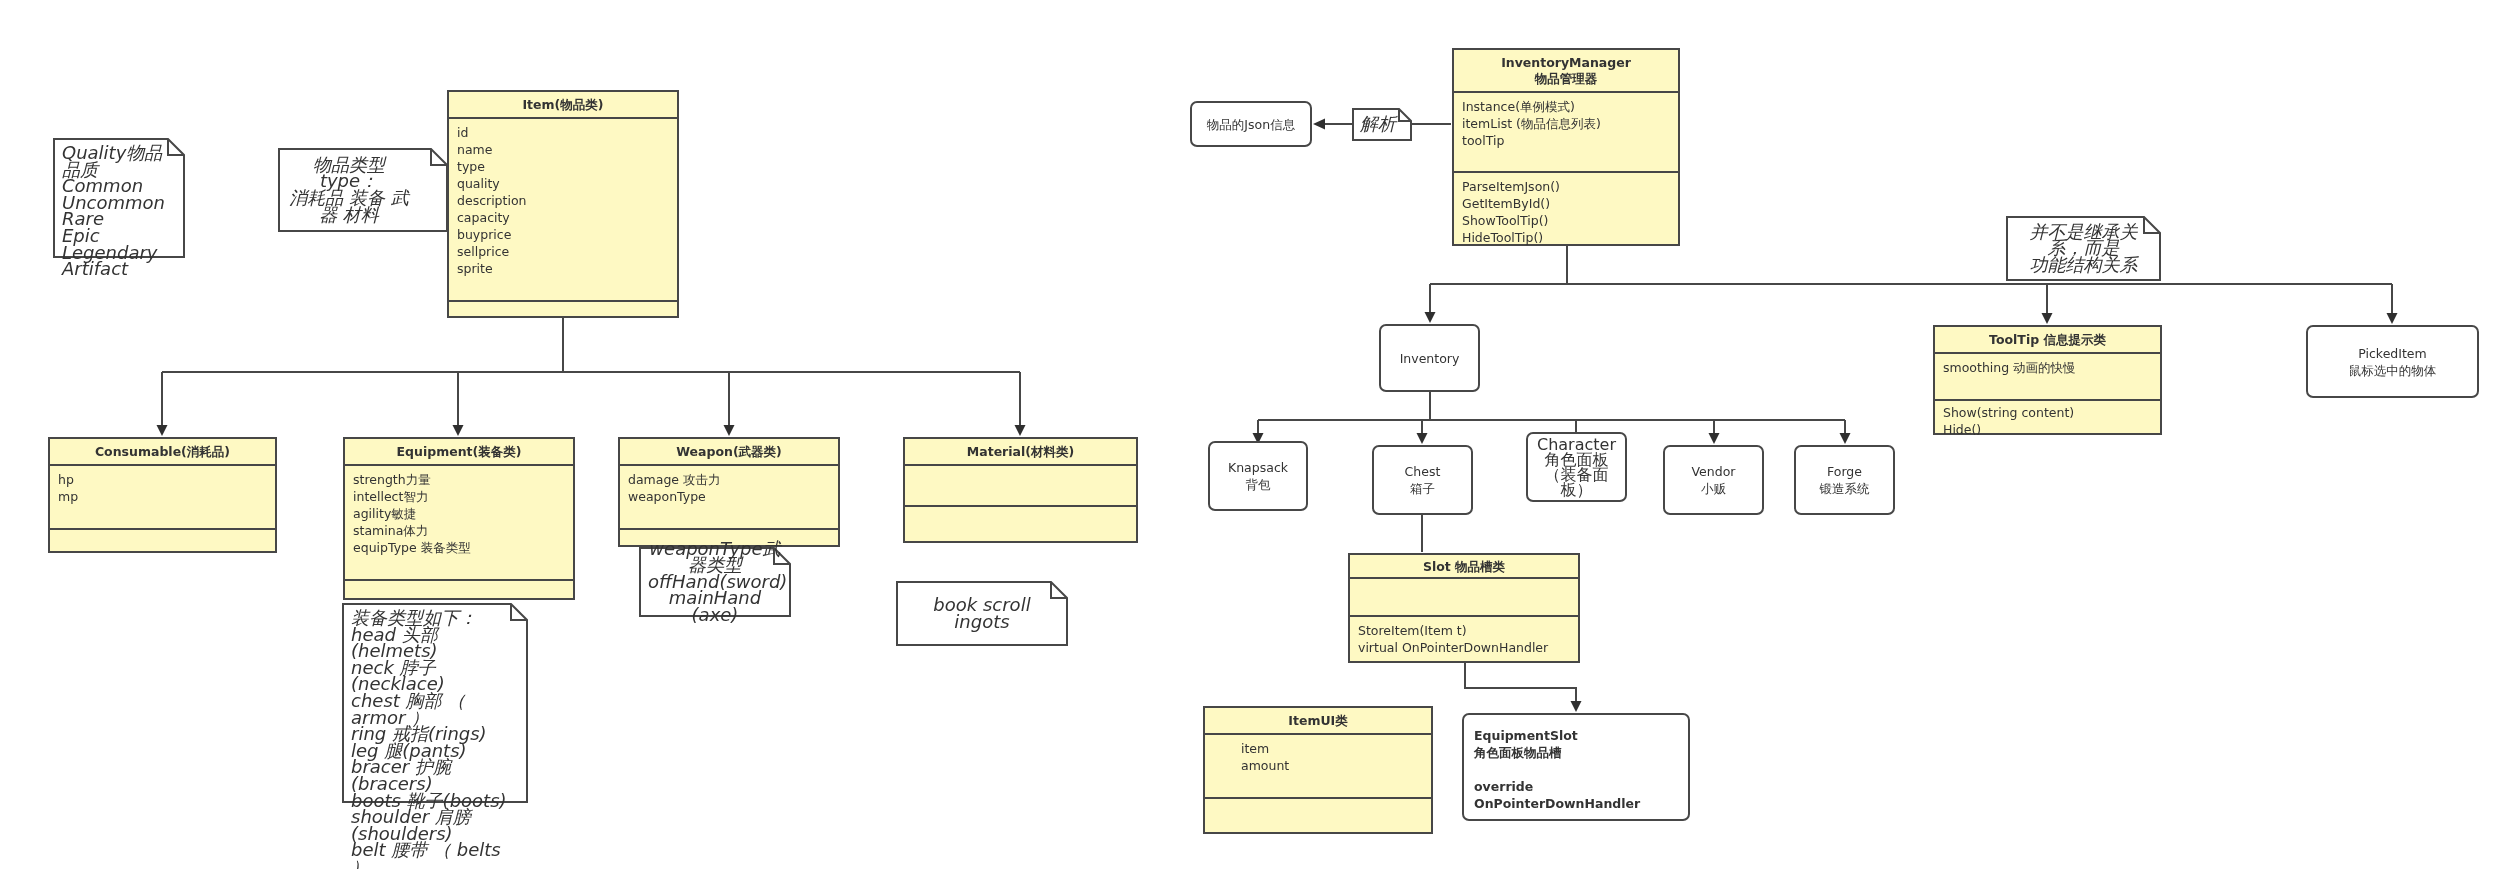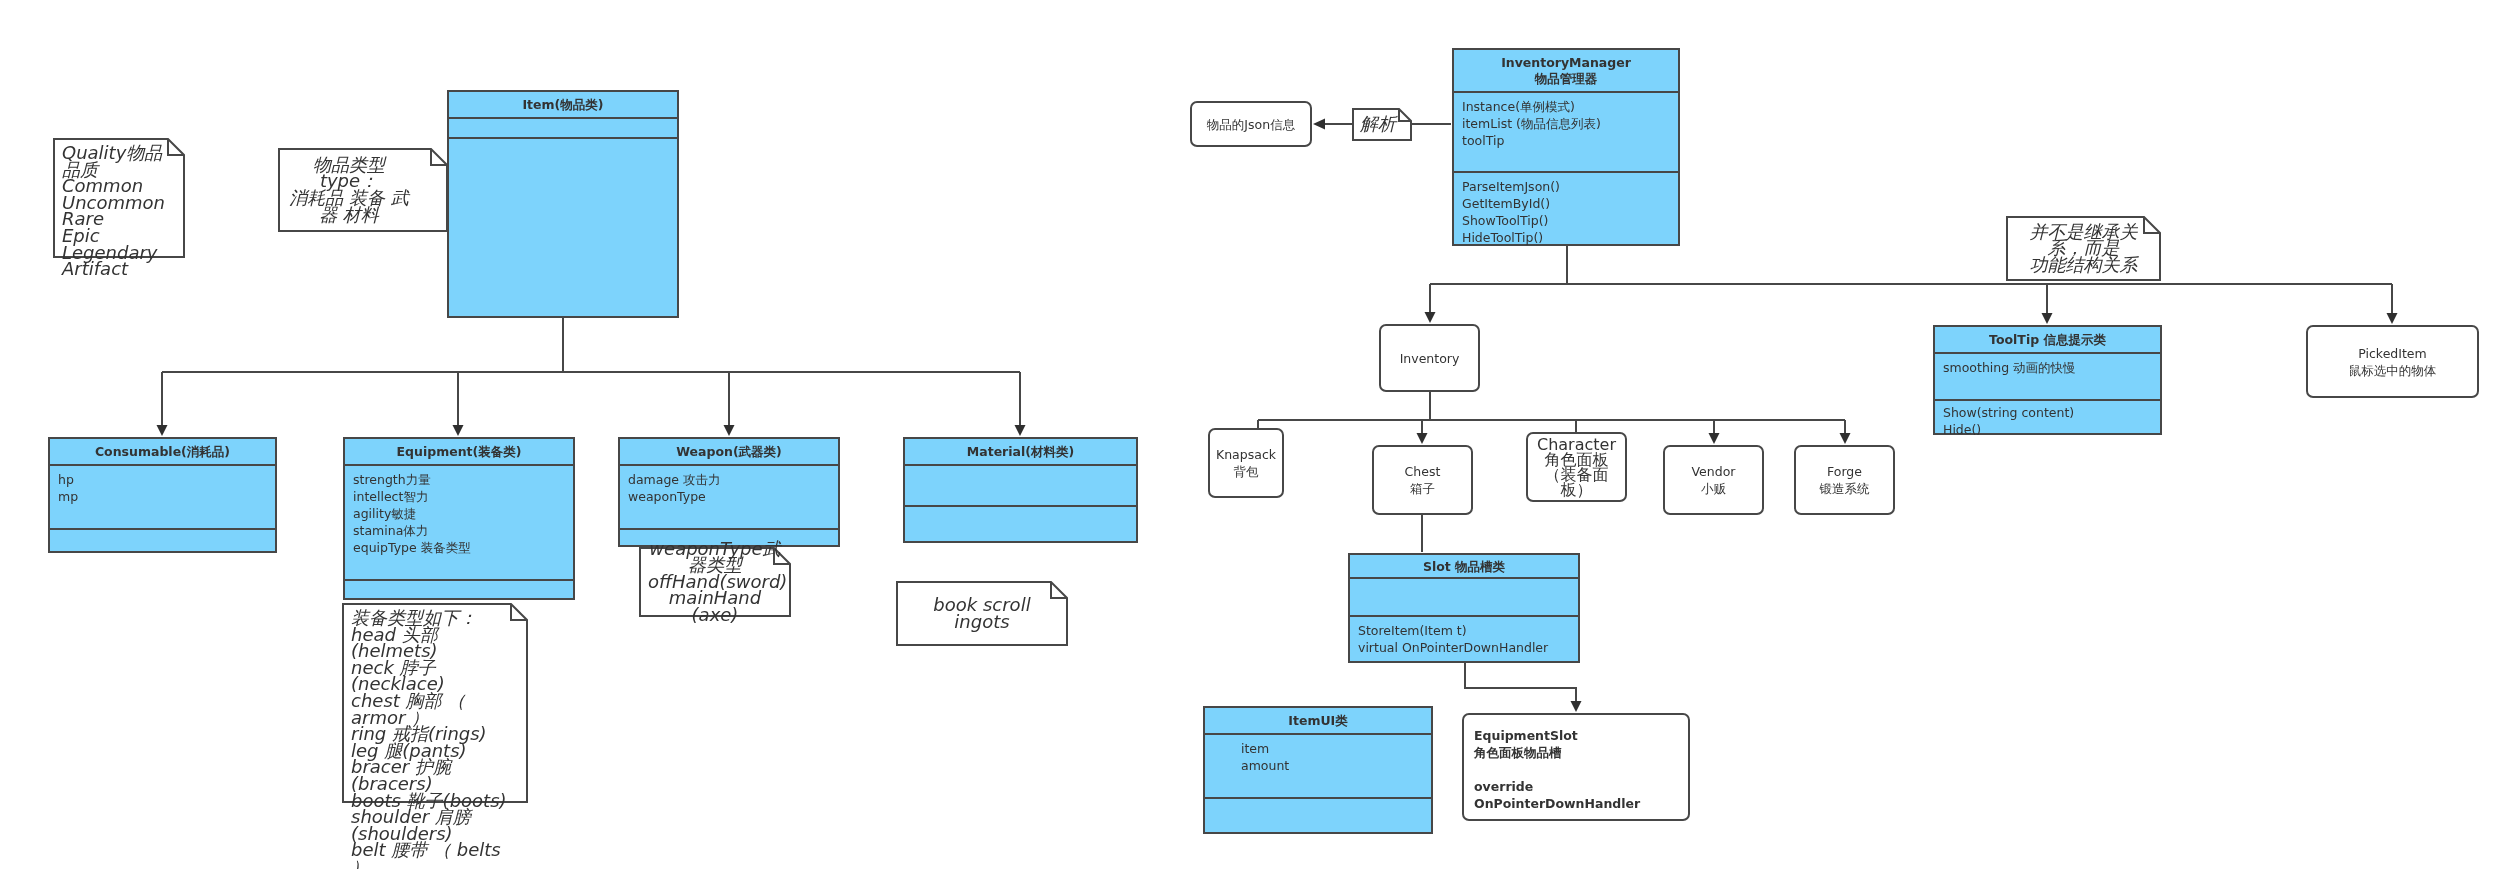--- a/index.html
+++ b/index.html
@@ -2,21 +2,21 @@
 <html><head>
 <meta charset="utf-8">
 <style>
   html,body{margin:0;padding:0;background:#ffffff;}
   #canvas{
     position:relative;width:2502px;height:869px;background:#ffffff;overflow:hidden;
     font-family:"DejaVu Sans","Liberation Sans",sans-serif;color:#333333;
   }
   #wires{position:absolute;left:0;top:0;z-index:0;}
   .uml-class{
-    position:absolute;background:#7dd3fc;border:2px solid #474747;z-index:1;
+    position:absolute;background:#fef9c3;border:2px solid #474747;z-index:1;
     display:flex;flex-direction:column;box-sizing:border-box;font-size:12.5px;
   }
   .uml-title{
     border-bottom:2px solid #474747;font-weight:bold;text-align:center;
     padding:5px 4px 4px 4px;line-height:16px;white-space:pre-line;box-sizing:border-box;
   }
   .uml-sec{
     padding:5px 8px;line-height:17px;white-space:pre-line;box-sizing:border-box;
   }
   .uml-sec.divided{border-top:2px solid #474747;margin-top:18px;}
@@ -105,20 +105,29 @@
     <svg width="170" height="84">
       <path d="M1 1 H153 L169 17 V83 H1 Z" fill="#ffffff" stroke="#474747" stroke-width="2"></path>
       <path d="M153 1 V17 H169" fill="none" stroke="#474747" stroke-width="2"></path>
     </svg>
     <div class="note-text centered">物品类型type：
 消耗品 装备 武器 材料</div>
   </div>
 
   <div class="uml-class" style="left:447px;top:90px;width:232px;height:228px;">
     <div class="uml-title">Item(物品类)</div>
+    <div class="uml-sec" style="flex:1 1 auto;">id
+name
+type
+quality
+description
+capacity
+buyprice
+sellprice
+sprite</div>
     <div class="uml-sec divided" style="height:46px;"></div>
   </div>
 
   <div class="uml-class" style="left:48px;top:437px;width:229px;height:116px;">
     <div class="uml-title">Consumable(消耗品)</div>
     <div class="uml-sec" style="flex:1 1 auto;">hp
 mp</div>
     <div class="uml-sec divided" style="height:44px;"></div>
   </div>
 
@@ -223,21 +232,21 @@
     <div class="uml-sec" style="flex:1 1 auto;">smoothing 动画的快慢</div>
     <div class="uml-sec divided" style="height:42px;padding-top:3px;">Show(string content)
 Hide()</div>
   </div>
 
   <div class="rbox" style="left:2306px;top:325px;width:173px;height:73px;">
     <span>PickedItem
 鼠标选中的物体</span>
   </div>
 
-  <div class="rbox" style="left:1208px;top:428px;width:76px;height:70px;">
+  <div class="rbox" style="left:1208px;top:441px;width:100px;height:70px;">
     <span>Knapsack
 背包</span>
   </div>
 
   <div class="rbox" style="left:1372px;top:445px;width:101px;height:70px;">
     <span>Chest
 箱子</span>
   </div>
 
   <div class="rbox" style="left:1526px;top:432px;width:101px;height:70px;font-size:16px;line-height:15px;">

